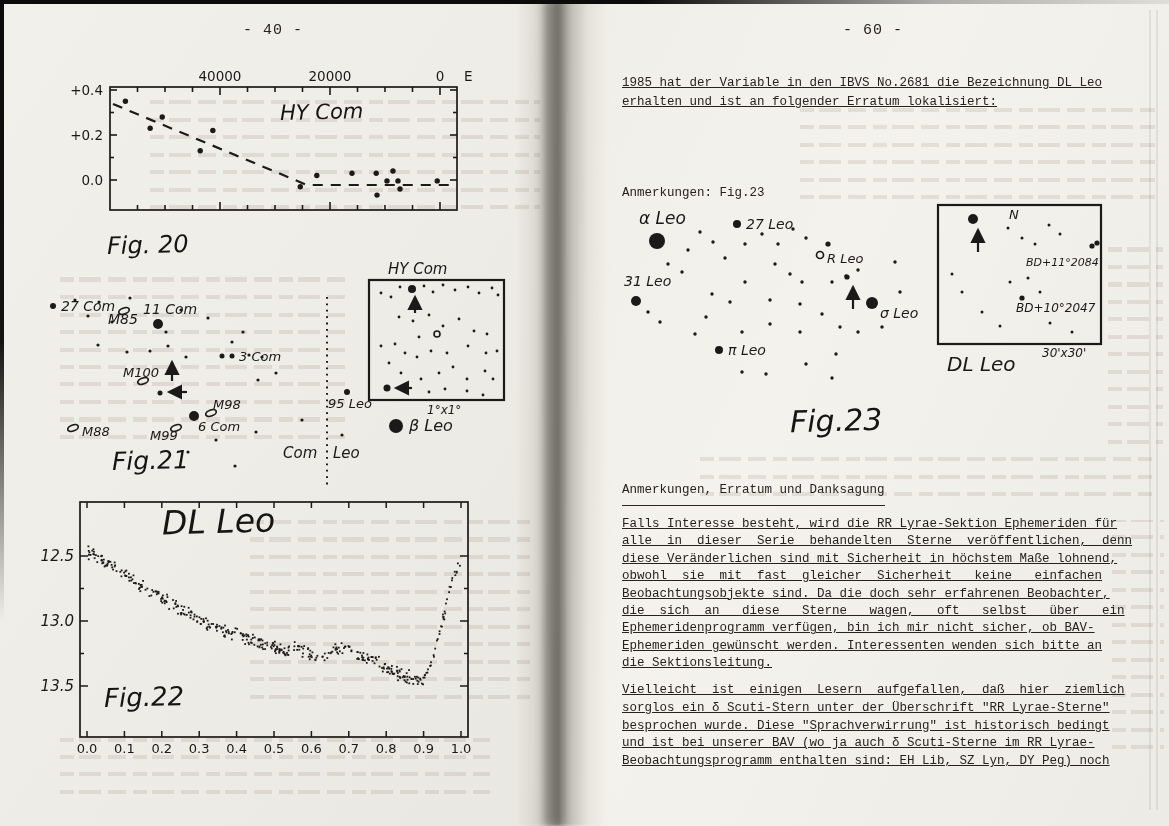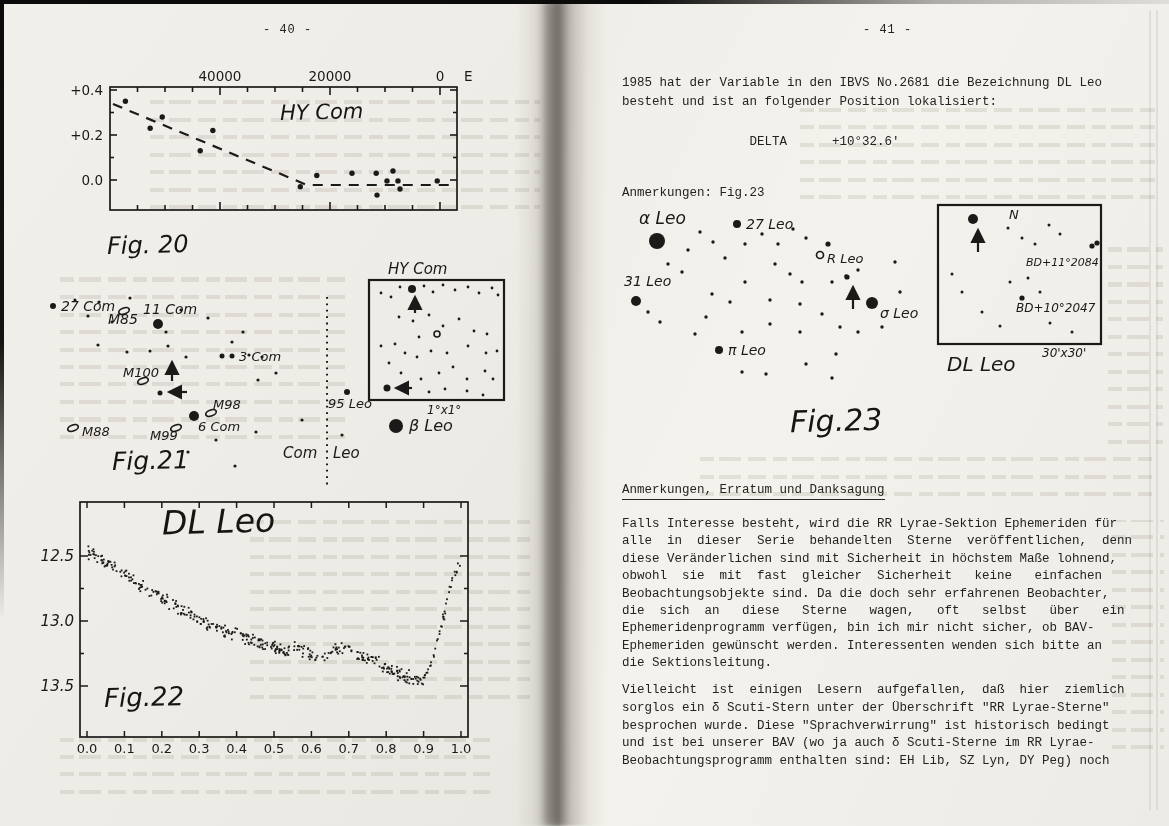--- a/index.html
+++ b/index.html
@@ -16,23 +16,23 @@
     background:linear-gradient(90deg,rgba(90,82,70,0) 0%,rgba(90,82,70,.15) 28%,rgba(52,47,41,.5) 46%,rgba(70,64,56,.28) 60%,rgba(120,112,100,.1) 78%,rgba(0,0,0,0) 100%);
     filter:blur(1.5px);}
   .gutter-core{position:absolute;left:543px;top:0;width:20px;height:826px;background:rgba(38,34,30,.32);filter:blur(4px);pointer-events:none;}
   .stack-lines{position:absolute;right:6px;top:10px;width:14px;height:800px;pointer-events:none;
     background:repeating-linear-gradient(90deg,rgba(0,0,0,.07) 0 2px,rgba(0,0,0,0) 2px 7px);}
   .bleed{position:absolute;opacity:.5;filter:blur(.7px);pointer-events:none;
     background:repeating-linear-gradient(90deg,rgba(122,112,96,.3) 0 14px,rgba(122,112,96,0) 14px 19px,rgba(122,112,96,.3) 19px 41px,rgba(122,112,96,0) 41px 48px,rgba(122,112,96,.3) 48px 66px,rgba(122,112,96,0) 66px 73px);
     -webkit-mask:repeating-linear-gradient(0deg,transparent 0 11px,#000 11px 15px,transparent 15px 17.5px);
     mask:repeating-linear-gradient(0deg,transparent 0 11px,#000 11px 15px,transparent 15px 17.5px);}
   .mono{position:absolute;font:12.5px/17.4px "Liberation Mono",monospace;color:#262220;white-space:pre;}
-  .mono div{white-space:pre;}
-  .pageno{font-size:12px;letter-spacing:1px;margin-left:20px;}
-  .heading span{border-bottom:1.4px solid #2a2622;padding-bottom:2px;}
+  .mono div{white-space:pre;text-decoration:underline;}
+  .pageno{font-size:15px;letter-spacing:1px;}
+  .heading span{border-bottom:1.4px solid #2a2622;padding-bottom:8px;}
   .hand-caption{position:absolute;font-family:"DejaVu Sans",sans-serif;font-style:italic;color:#171513;transform:rotate(-1.5deg);}
   .figmount{position:absolute;}
   svg text{fill:#1b1917;}
 </style>
 </head>
 <body>
 
 <div class="page-canvas">
 
   <div class="paper paper-left"></div>
@@ -41,21 +41,21 @@
   <div class="bleed" style="left:150px;top:100px;width:390px;height:120px"></div>
   <div class="bleed" style="left:60px;top:270px;width:290px;height:180px"></div>
   <div class="bleed" style="left:250px;top:520px;width:280px;height:190px"></div>
   <div class="bleed" style="left:60px;top:735px;width:430px;height:70px"></div>
   <div class="bleed" style="left:800px;top:95px;width:355px;height:115px"></div>
   <div class="bleed" style="left:1108px;top:235px;width:55px;height:220px"></div>
   <div class="bleed" style="left:700px;top:452px;width:455px;height:55px"></div>
   <div class="bleed" style="left:1112px;top:520px;width:52px;height:240px"></div>
 
   <div class="mono pageno" style="left:243px;top:22px">- 40 -</div>
-  <div class="mono pageno" style="left:843px;top:22px">- 41 -</div>
+  <div class="mono pageno" style="left:843px;top:22px">- 60 -</div>
 
   <div id="fig20" class="figmount" style="left:60px;top:58px;width:420px;height:180px"><svg viewBox="60 70 420 180" width="420" height="180">
         <defs>
           <marker id="fig20-ah" markerWidth="8" markerHeight="8" refX="6" refY="3.5" orient="auto">
             <path d="M0,0 L7,3.5 L0,7 Z" fill="#1c1a18"></path>
           </marker>
         </defs>
         <rect x="110" y="99" width="347" height="123" fill="none" stroke="#1c1a18" stroke-width="1.7"></rect>
         <line x1="440" y1="99" x2="440" y2="107" stroke="#1c1a18" stroke-width="1.6"></line>
         <line x1="440" y1="222" x2="440" y2="214" stroke="#1c1a18" stroke-width="1.6"></line>
@@ -709,22 +709,22 @@
         <rect x="276.73298720866444" y="648.185006217472" width="1.8" height="1.8" fill="#1c1a18"></rect>
         <rect x="175.18914312068372" y="600.0775124186184" width="1.8" height="1.8" fill="#1c1a18"></rect>
         <rect x="445.0479465214536" y="602.6433937084628" width="1.8" height="1.8" fill="#1c1a18"></rect>
         <rect x="96.38488221392035" y="561.2228680470802" width="1.8" height="1.8" fill="#1c1a18"></rect>
         <rect x="410.4680573580787" y="677.8703130771173" width="1.8" height="1.8" fill="#1c1a18"></rect>
         <rect x="180.72577321520075" y="612.0573925503994" width="1.8" height="1.8" fill="#1c1a18"></rect>
       </svg></div>
   <div class="hand-caption" style="left:162px;top:502px;font-size:33px">DL Leo</div>
   <div class="hand-caption" style="left:104px;top:682px;font-size:26px">Fig.22</div>
 
-  <div class="mono" style="left:622px;top:74px;line-height:18.5px"><div>1985 hat der Variable in den IBVS No.2681 die Bezeichnung DL Leo</div><div>besteht und ist an folgender Position lokalisiert:</div></div>
-  <div class="mono" style="left:622px;top:133px;line-height:18.5px"><div>                 DELTA      +10°32.6'</div></div>
+  <div class="mono" style="left:622px;top:74px;line-height:18.5px"><div>1985 hat der Variable in den IBVS No.2681 die Bezeichnung DL Leo</div><div>erhalten und ist an folgender Erratum lokalisiert:</div></div>
+  <div class="mono" style="left:622px;top:133px;line-height:18.5px"></div>
   <div class="mono" style="left:622px;top:185px">Anmerkungen: Fig.23</div>
 
   <div id="fig23" class="figmount" style="left:615px;top:197px;width:505px;height:250px"><svg viewBox="615 215 505 250" width="505" height="250">
         <defs>
           <marker id="fig23-ah" markerWidth="8" markerHeight="8" refX="6" refY="3.5" orient="auto">
             <path d="M0,0 L7,3.5 L0,7 Z" fill="#1c1a18"></path>
           </marker>
         </defs>
         <circle cx="688" cy="268" r="1.7" fill="#1c1a18"></circle>
         <circle cx="700" cy="250" r="1.7" fill="#1c1a18"></circle>

